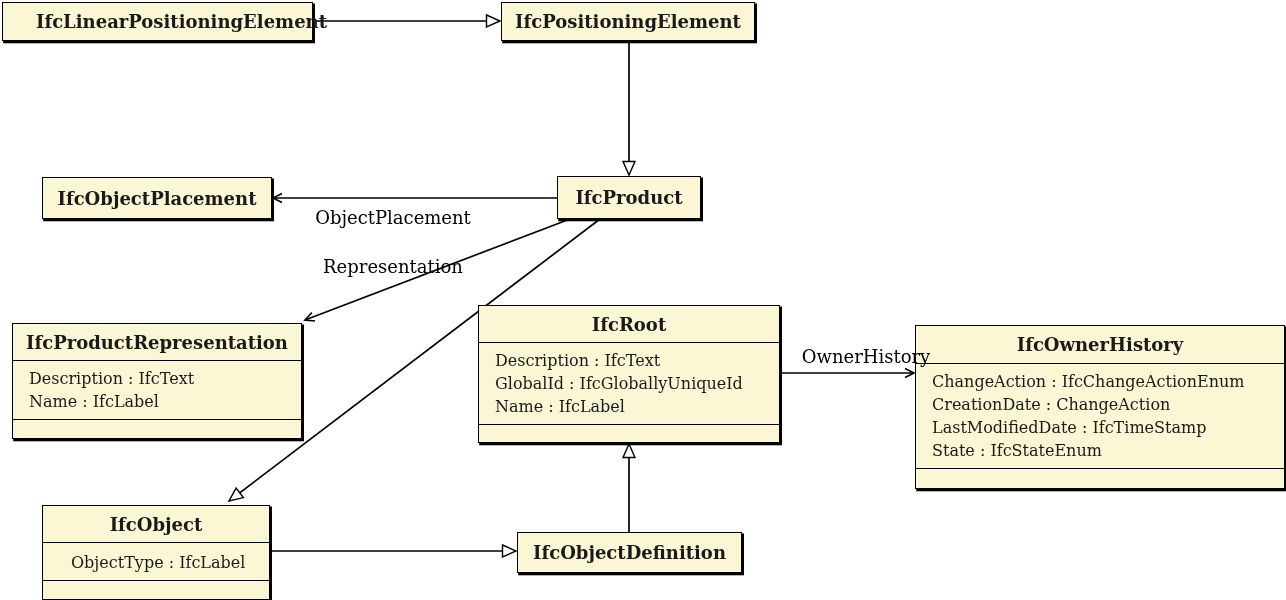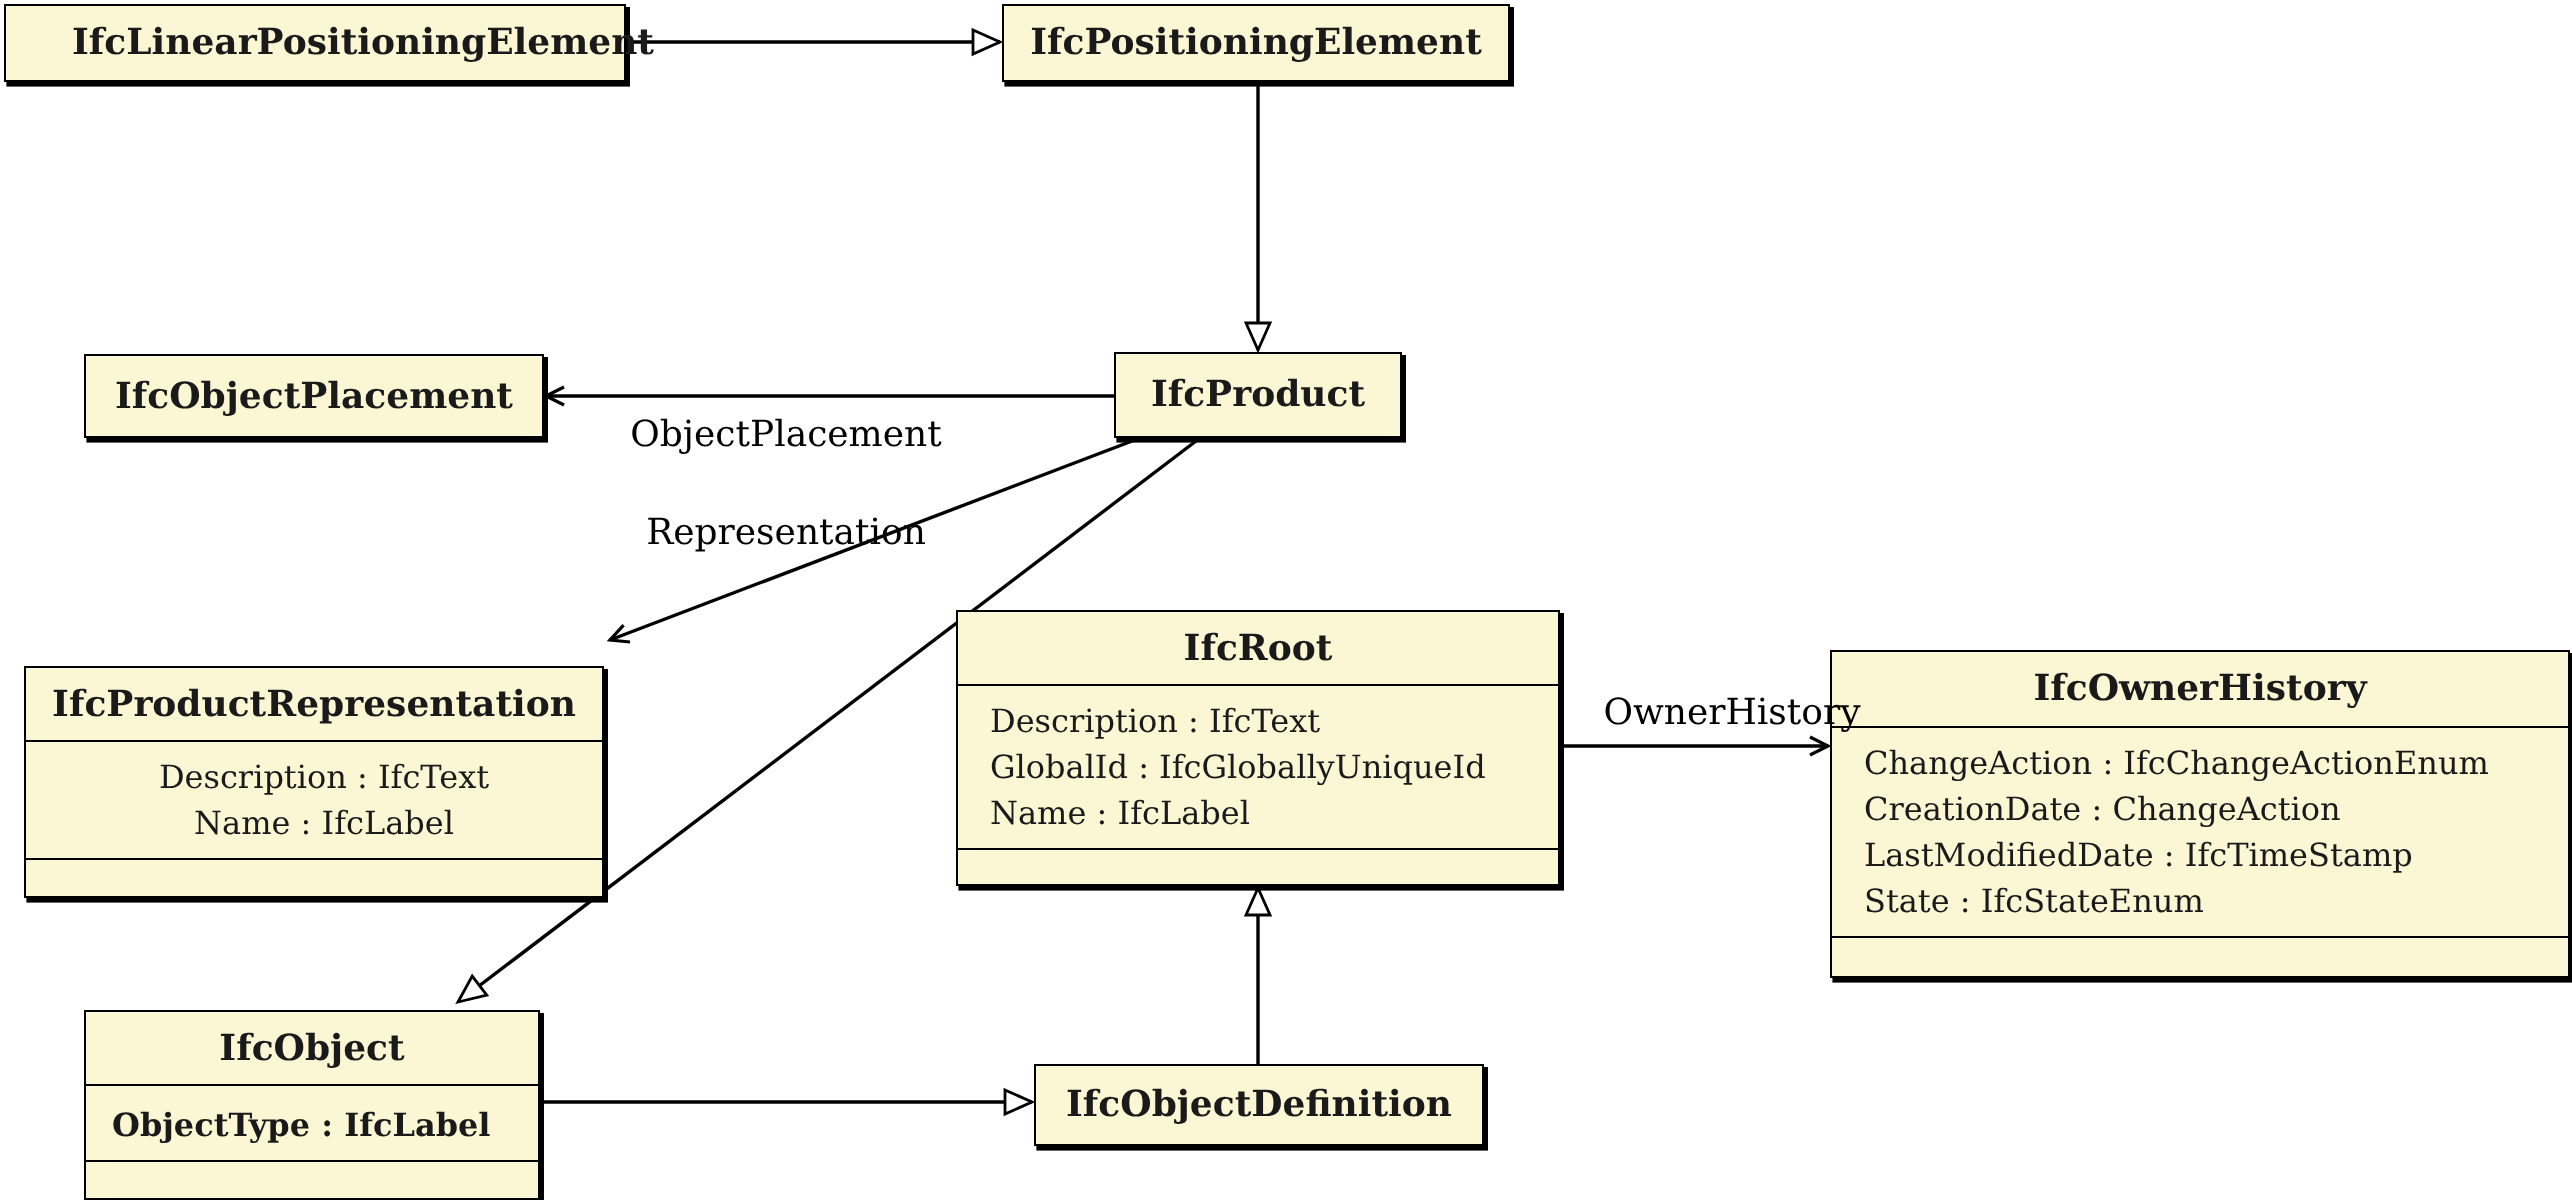--- a/index.html
+++ b/index.html
@@ -96,21 +96,21 @@
   </div>
 
   <div class="cls single" style="left:42px; top:177px; width:230px; height:42px;">
     <div class="title">IfcObjectPlacement</div>
   </div>
 
   <div class="cls single" style="left:557px; top:176px; width:144px; height:43px;">
     <div class="title">IfcProduct</div>
   </div>
 
-  <div class="cls" style="left:12px; top:333px; width:290px; height:116px;text-align:center;">
+  <div class="cls" style="left:12px; top:323px; width:290px; height:116px;">
     <div class="title" style="height:36px;">IfcProductRepresentation</div>
     <div class="attrs">
       <div>Description : IfcText</div>
       <div>Name : IfcLabel</div>
     </div>
     <div class="empty" style="height:19px;"></div>
   </div>
 
   <div class="cls" style="left:478px; top:305px; width:302px; height:138px;">
     <div class="title" style="height:36px;">IfcRoot</div>
@@ -128,21 +128,21 @@
       <div>ChangeAction : IfcChangeActionEnum</div>
       <div>CreationDate : ChangeAction</div>
       <div>LastModifiedDate : IfcTimeStamp</div>
       <div>State : IfcStateEnum</div>
     </div>
     <div class="empty" style="height:20px;"></div>
   </div>
 
   <div class="cls" style="left:42px; top:505px; width:228px; height:95px;">
     <div class="title" style="height:36px;">IfcObject</div>
-    <div class="attrs" style="padding-top:8px; padding-left:13px;font-weight:bold;">
+    <div class="attrs" style="padding-top:8px; padding-left:28px;">
       <div>ObjectType : IfcLabel</div>
     </div>
     <div class="empty" style="height:19px;"></div>
   </div>
 
   <div class="cls single" style="left:517px; top:532px; width:225px; height:41px;">
     <div class="title">IfcObjectDefinition</div>
   </div>
 
   <div class="edge-label" style="left:393px; top:167px;margin-top:40px;">ObjectPlacement</div>

